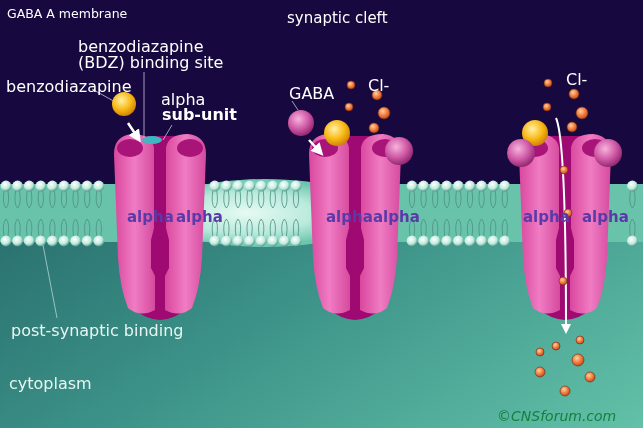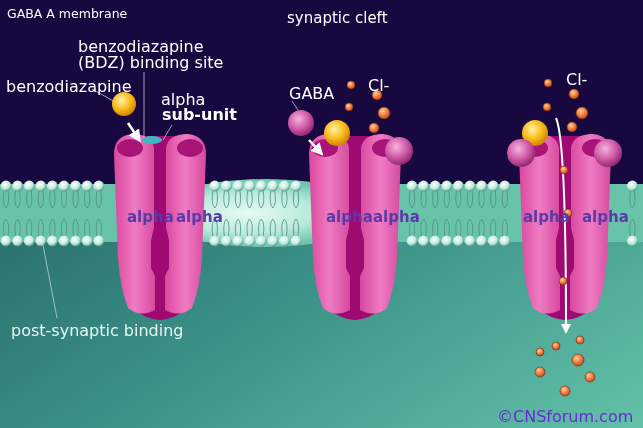--- a/index.html
+++ b/index.html
@@ -4,21 +4,21 @@
 <style>
   html, body { margin:0; padding:0; }
   body { width:643px; height:428px; overflow:hidden; font-family:"DejaVu Sans", sans-serif; }
   #stage { position:relative; width:643px; height:428px; overflow:hidden; }
   svg#scene { position:absolute; left:0; top:0; }
   .lbl { position:absolute; color:#ffffff; white-space:nowrap; line-height:1.15; }
   .lbl-sm { font-size:16px; }
   .lbl-md { font-size:12.5px; }
   .lbl-lg { font-size:15px; }
   .lbl-cyto { font-size:16px; color:#e8f6f2; }
-  .lbl-copy { font-size:16px; color:#6d28d9; }
+  .lbl-copy { font-size:14px; color:#15803d;font-style:italic; }
   .alpha { position:absolute; font-size:15px; font-weight:bold; color:#5a3aa8; }
 </style>
 </head>
 <body>
 
 <div id="stage">
 <svg id="scene" width="643" height="428" viewBox="0 0 643 428">
   <defs>
     <linearGradient id="cyto" x1="0" y1="0" x2="1" y2="1">
       <stop offset="0" stop-color="#1b5459"></stop>
@@ -247,20 +247,21 @@
 <div class="lbl lbl-lg" style="left:263px;top:10px;margin-left:24px;">synaptic cleft</div>
 <div class="lbl lbl-sm" style="left:78px;top:38px;">benzodiazapine</div>
 <div class="lbl lbl-sm" style="left:78px;top:54px;">(BDZ) binding site</div>
 <div class="lbl lbl-sm" style="left:6px;top:78px;">benzodiazapine</div>
 <div class="lbl lbl-sm" style="left:161px;top:91px;">alpha</div>
 <div class="lbl lbl-sm" style="left:162px;top:106px;font-weight:bold;">sub-unit</div>
 <div class="lbl lbl-sm" style="left:268px;top:85px;margin-left:21px;">GABA</div>
 <div class="lbl lbl-sm" style="left:368px;top:77px;">Cl-</div>
 <div class="lbl lbl-sm" style="left:566px;top:71px;">Cl-</div>
 <div class="lbl lbl-sm" style="left:11px;top:322px;color:#e8f6f2;">post-synaptic binding</div>
+<div class="lbl lbl-cyto" style="left:9px;top:375px;">cytoplasm</div>
 <div class="lbl lbl-copy" style="left:497px;top:408px;">©CNSforum.com</div>
 
 <div class="alpha" style="left:127px;top:208px;">alpha</div>
 <div class="alpha" style="left:176px;top:208px;">alpha</div>
 <div class="alpha" style="left:326px;top:208px;">alpha</div>
 <div class="alpha" style="left:373px;top:208px;">alpha</div>
 <div class="alpha" style="left:523px;top:208px;">alpha</div>
 <div class="alpha" style="left:582px;top:208px;">alpha</div>
 </div>
 

